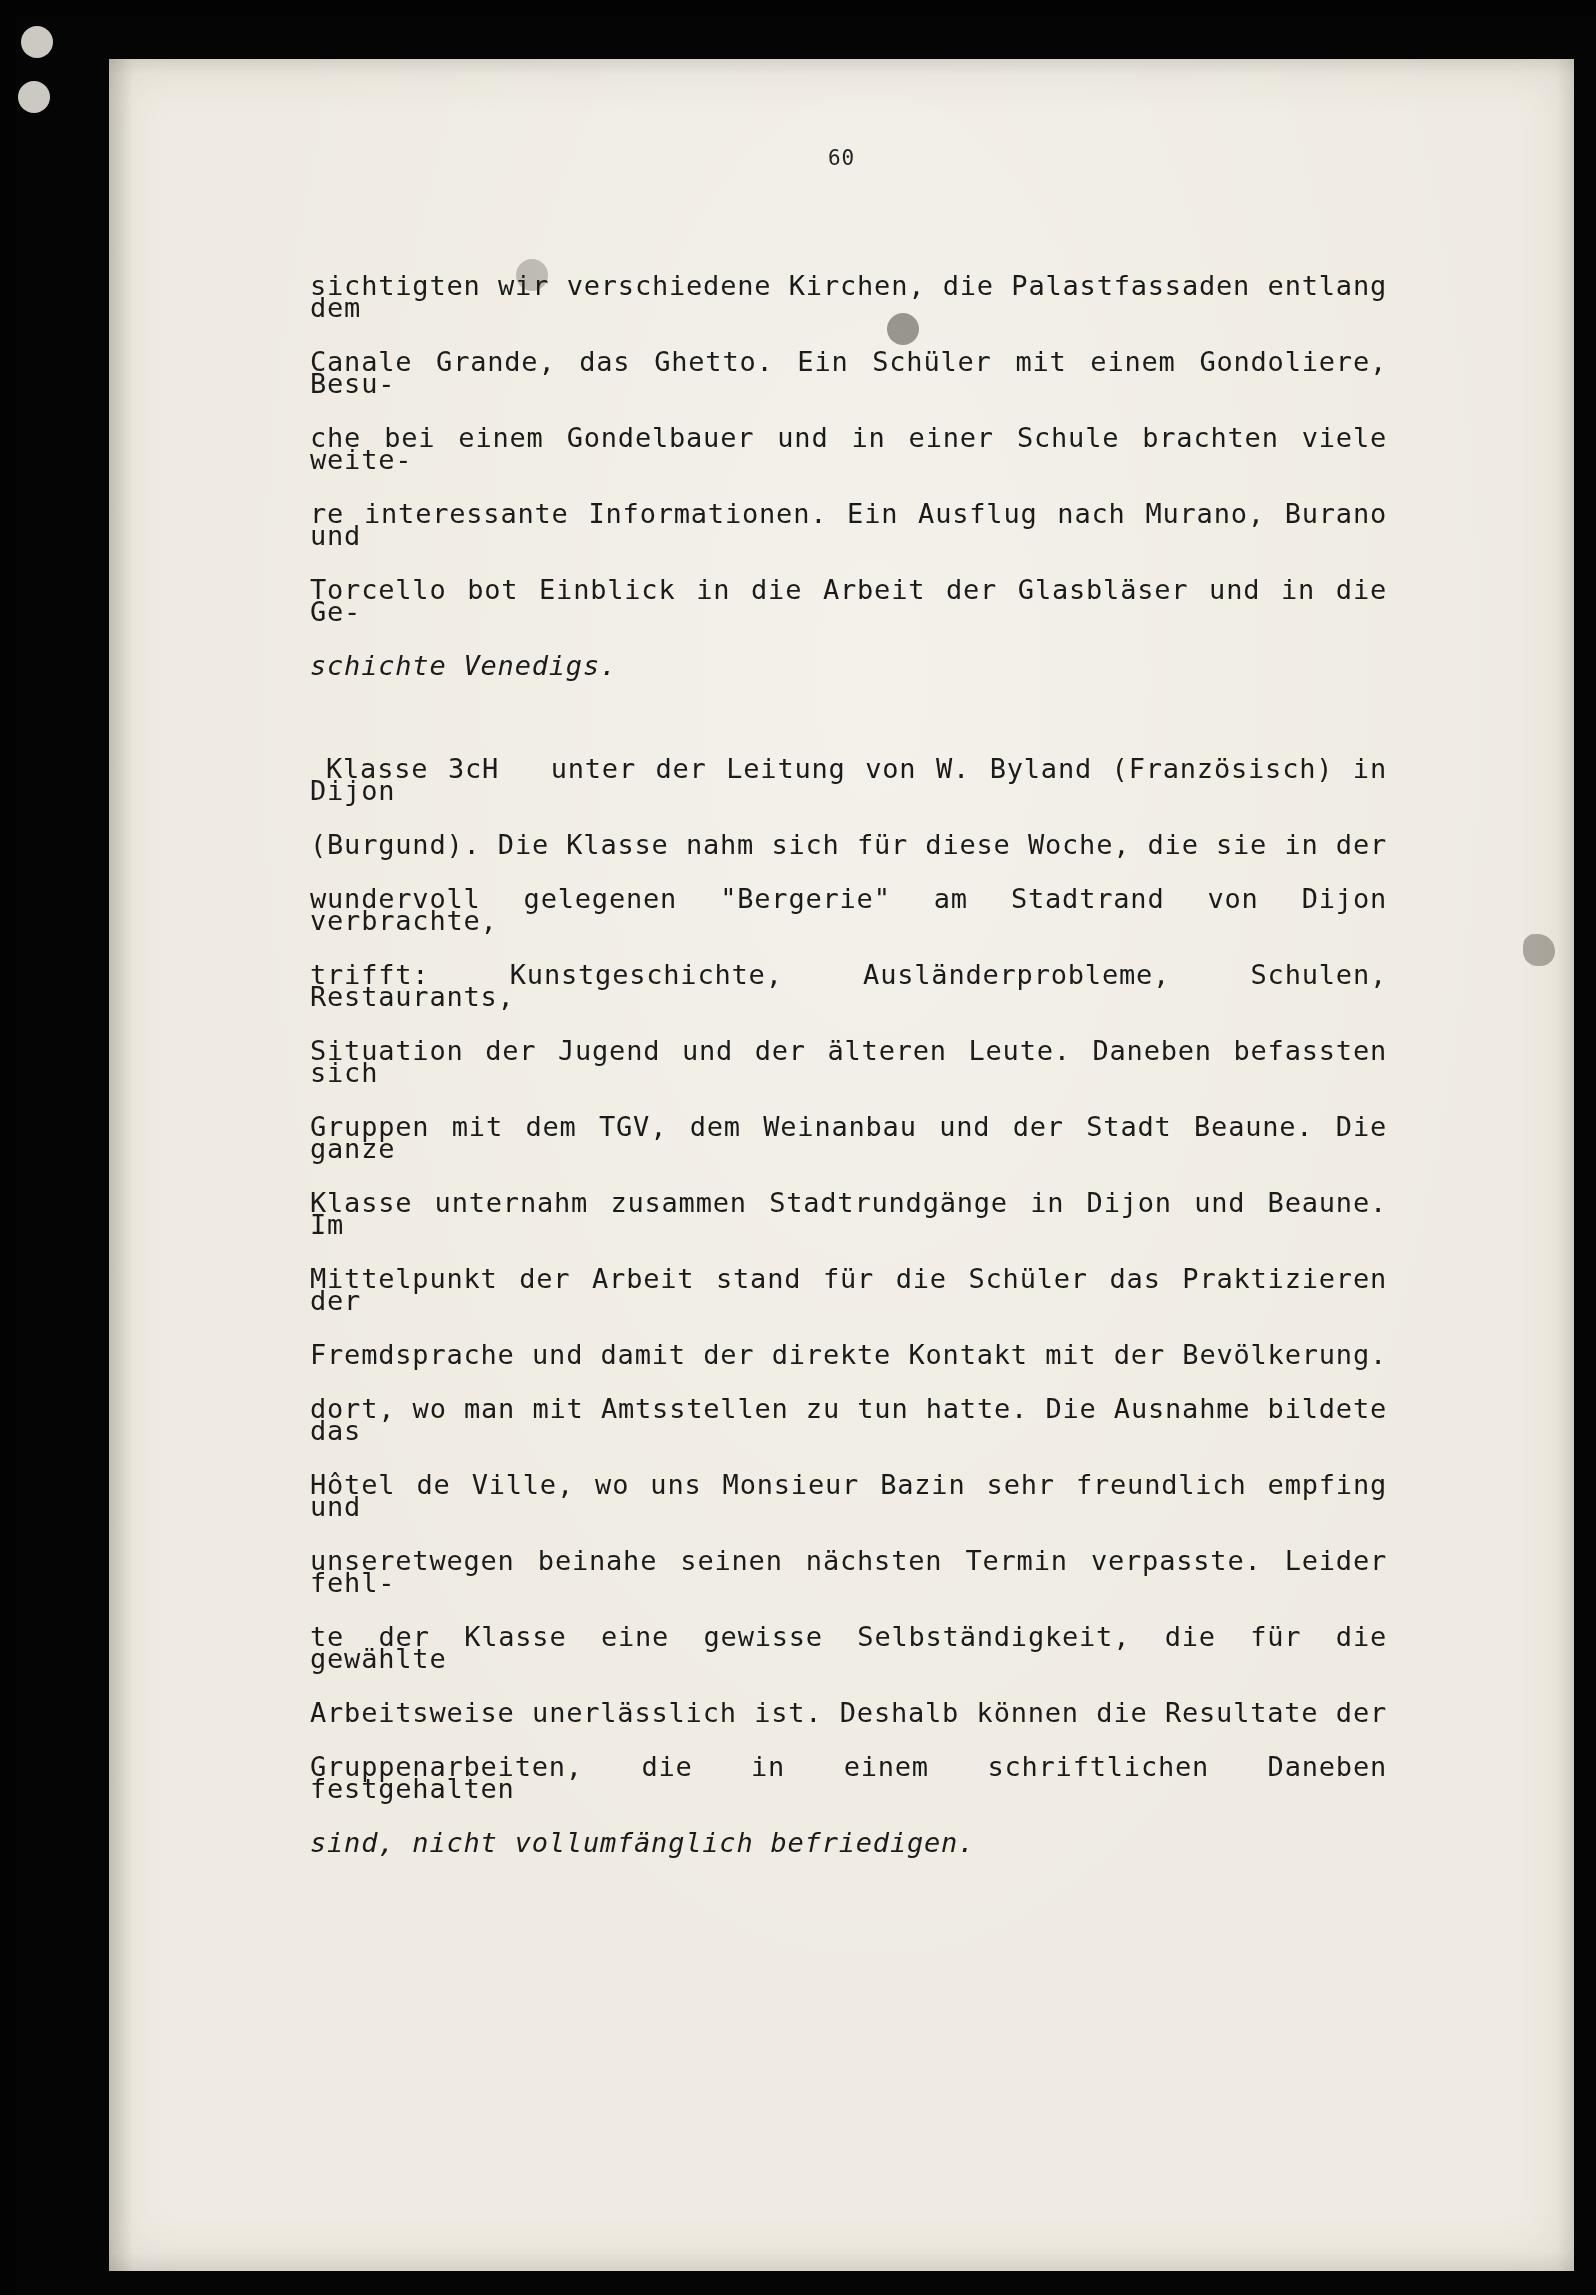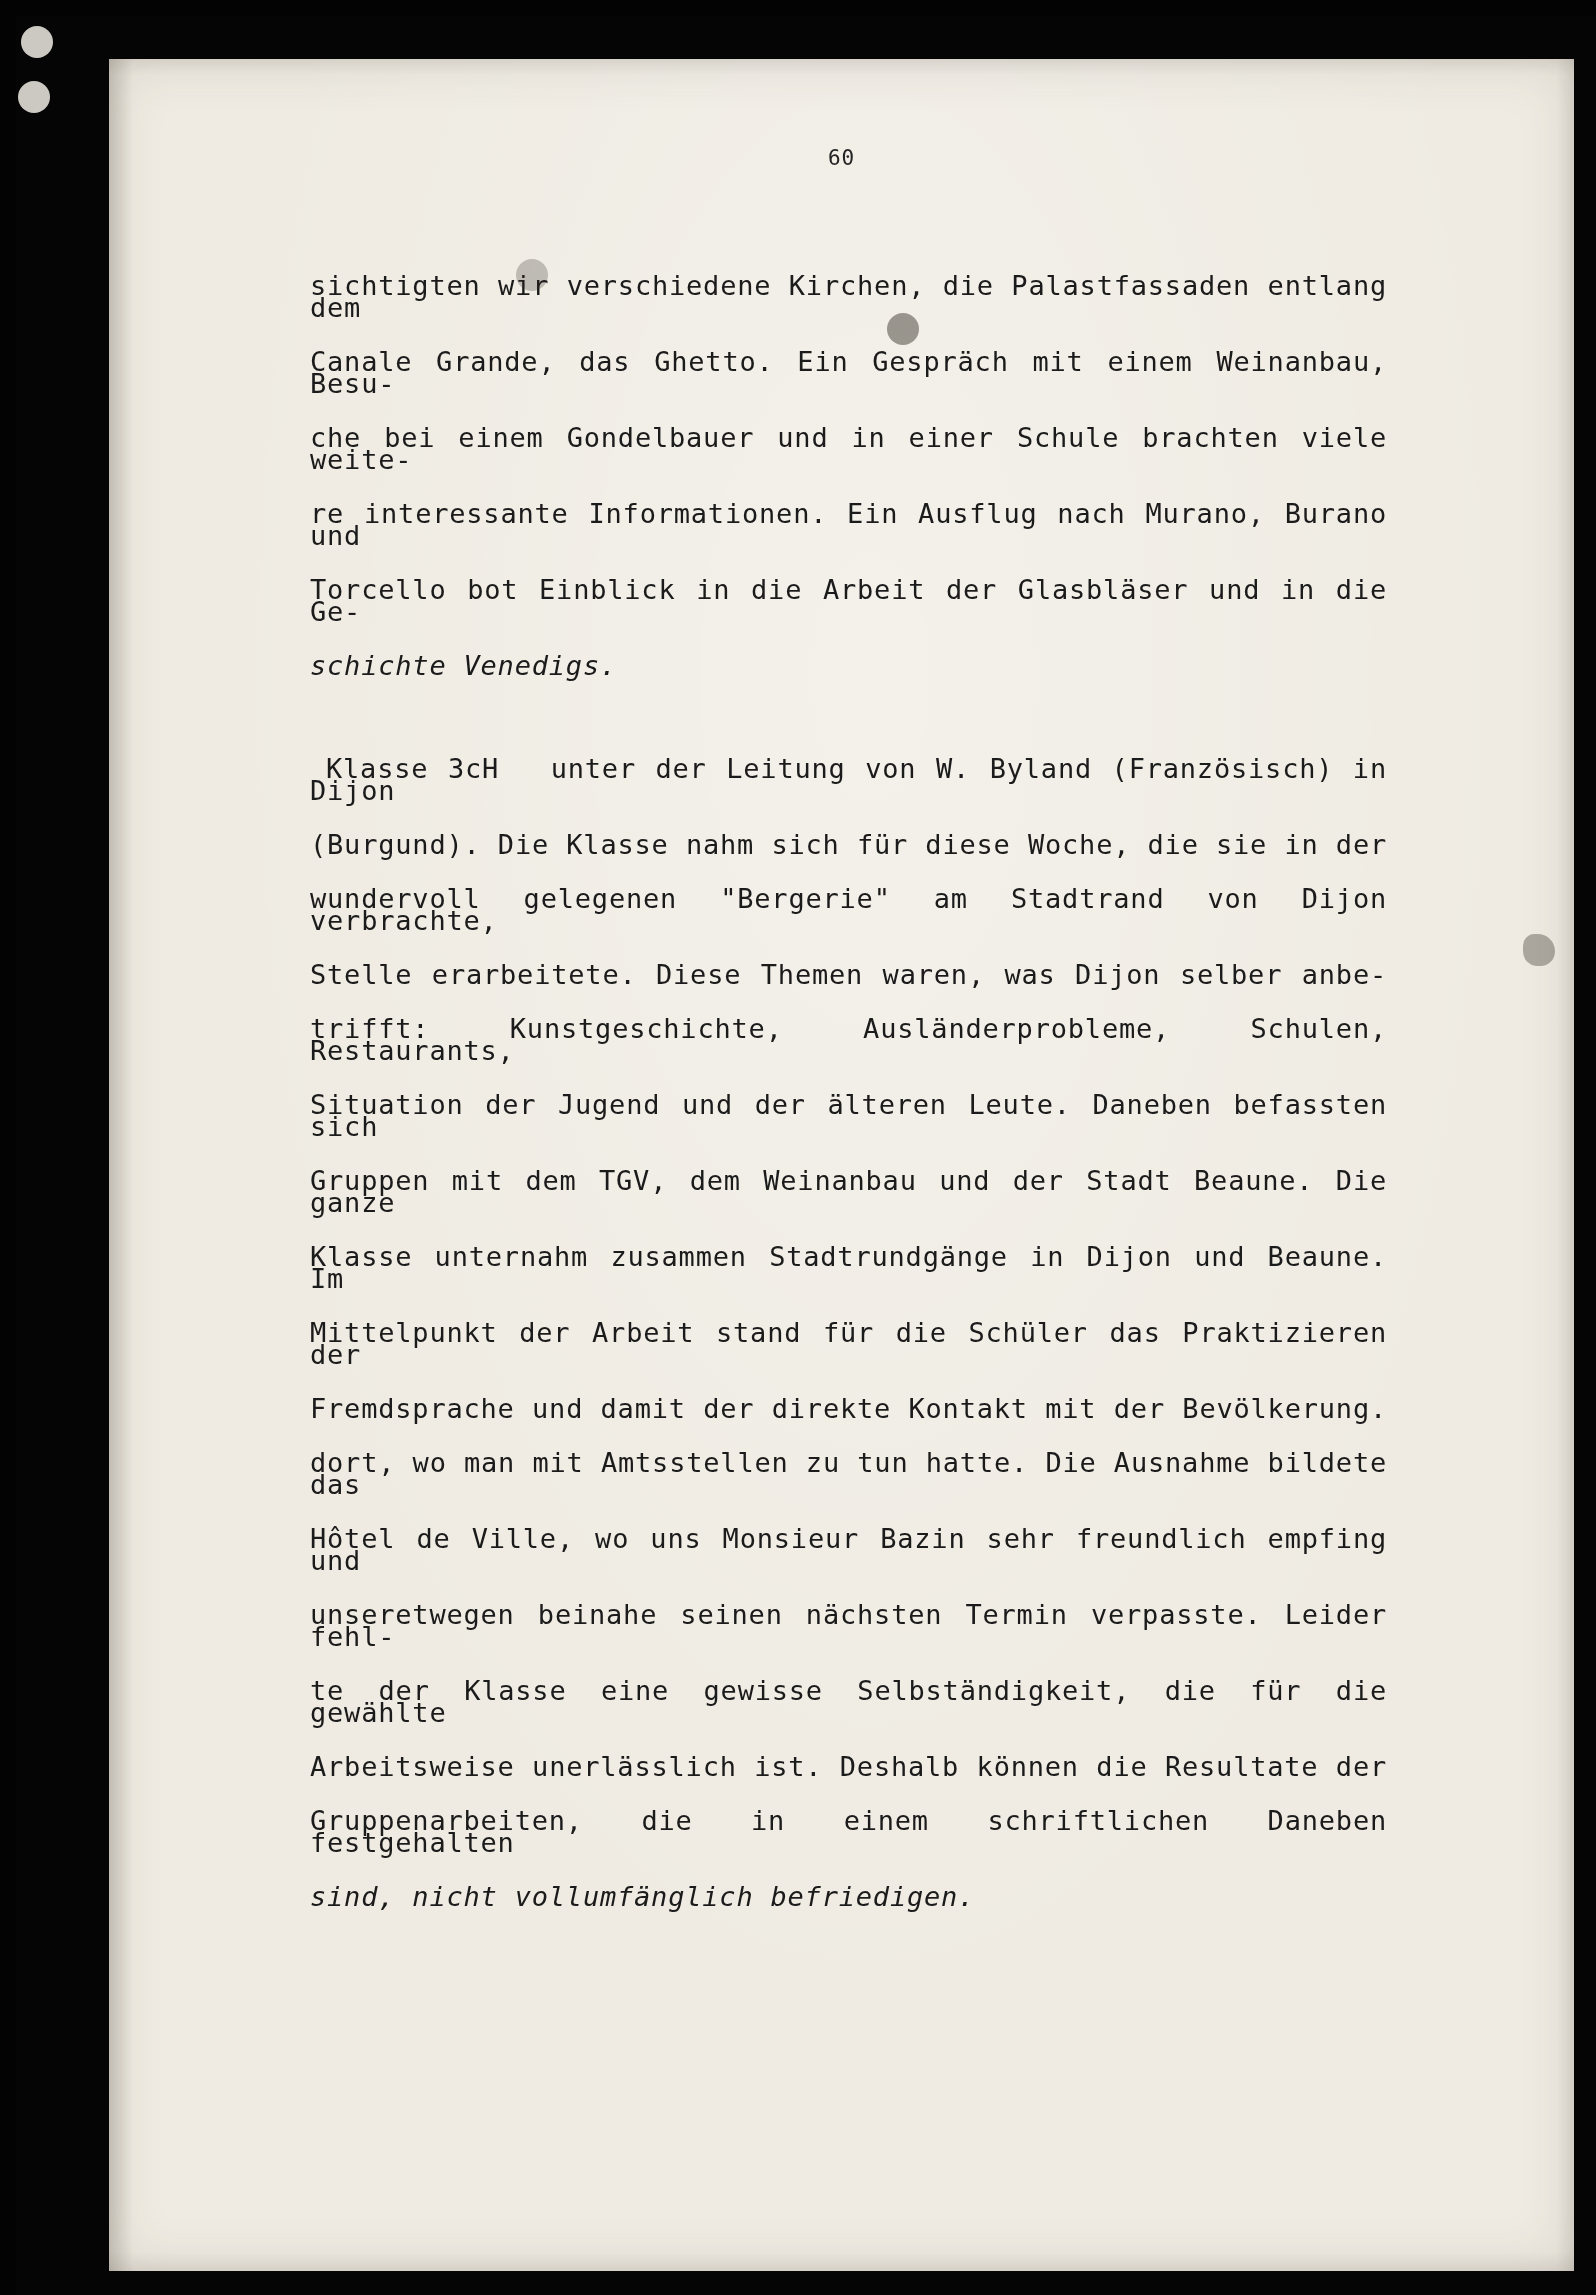--- a/index.html
+++ b/index.html
@@ -91,32 +91,31 @@
   <span class="white-speck w2"></span>
 
   <div class="page">
 
     <div class="page-number">60</div>
 
     <div class="text-block">
 
       <div class="para">
         <div class="line">sichtigten wir verschiedene Kirchen, die Palastfassaden entlang dem</div>
-        <div class="line">Canale Grande, das Ghetto. Ein Gespräch mit einem Weinanbau, Besu-</div>
+        <div class="line">Canale Grande, das Ghetto. Ein Schüler mit einem Gondoliere, Besu-</div>
         <div class="line">che bei einem Gondelbauer und in einer Schule brachten viele weite-</div>
         <div class="line">re interessante Informationen. Ein Ausflug nach Murano, Burano und</div>
         <div class="line">Torcello bot Einblick in die Arbeit der Glasbläser und in die Ge-</div>
         <div class="line last">schichte Venedigs.</div>
       </div>
 
       <div class="para">
         <div class="line"><span class="bold">Klasse 3cH</span><span> unter der Leitung von W. Byland (Französisch) in Dijon</span></div>
         <div class="line">(Burgund). Die Klasse nahm sich für diese Woche, die sie in der</div>
         <div class="line">wundervoll gelegenen "Bergerie" am Stadtrand von Dijon verbrachte,</div>
-        <div class="line">Stelle erarbeitete. Diese Themen waren, was Dijon selber anbe-</div>
         <div class="line">trifft: Kunstgeschichte, Ausländerprobleme, Schulen, Restaurants,</div>
         <div class="line">Situation der Jugend und der älteren Leute. Daneben befassten sich</div>
         <div class="line">Gruppen mit dem TGV, dem Weinanbau und der Stadt Beaune. Die ganze</div>
         <div class="line">Klasse unternahm zusammen Stadtrundgänge in Dijon und Beaune. Im</div>
         <div class="line">Mittelpunkt der Arbeit stand für die Schüler das Praktizieren der</div>
         <div class="line">Fremdsprache und damit der direkte Kontakt mit der Bevölkerung.</div>
         <div class="line">dort, wo man mit Amtsstellen zu tun hatte. Die Ausnahme bildete das</div>
         <div class="line">Hôtel de Ville, wo uns Monsieur Bazin sehr freundlich empfing und</div>
         <div class="line">unseretwegen beinahe seinen nächsten Termin verpasste. Leider fehl-</div>
         <div class="line">te der Klasse eine gewisse Selbständigkeit, die für die gewählte</div>

